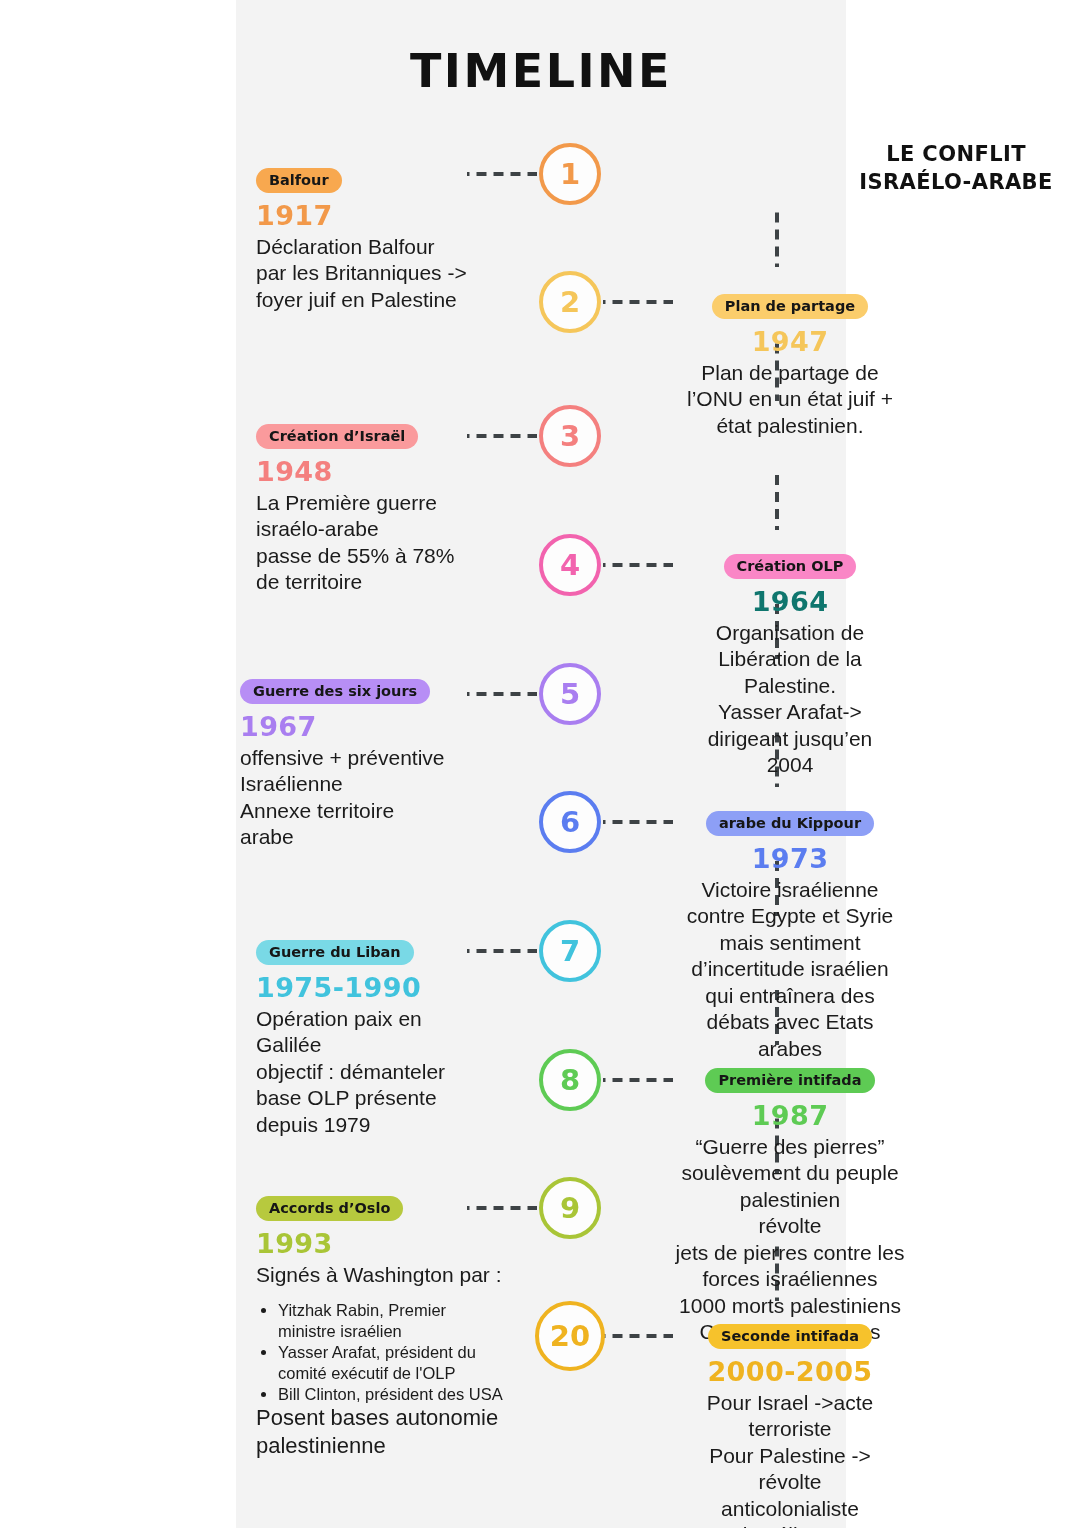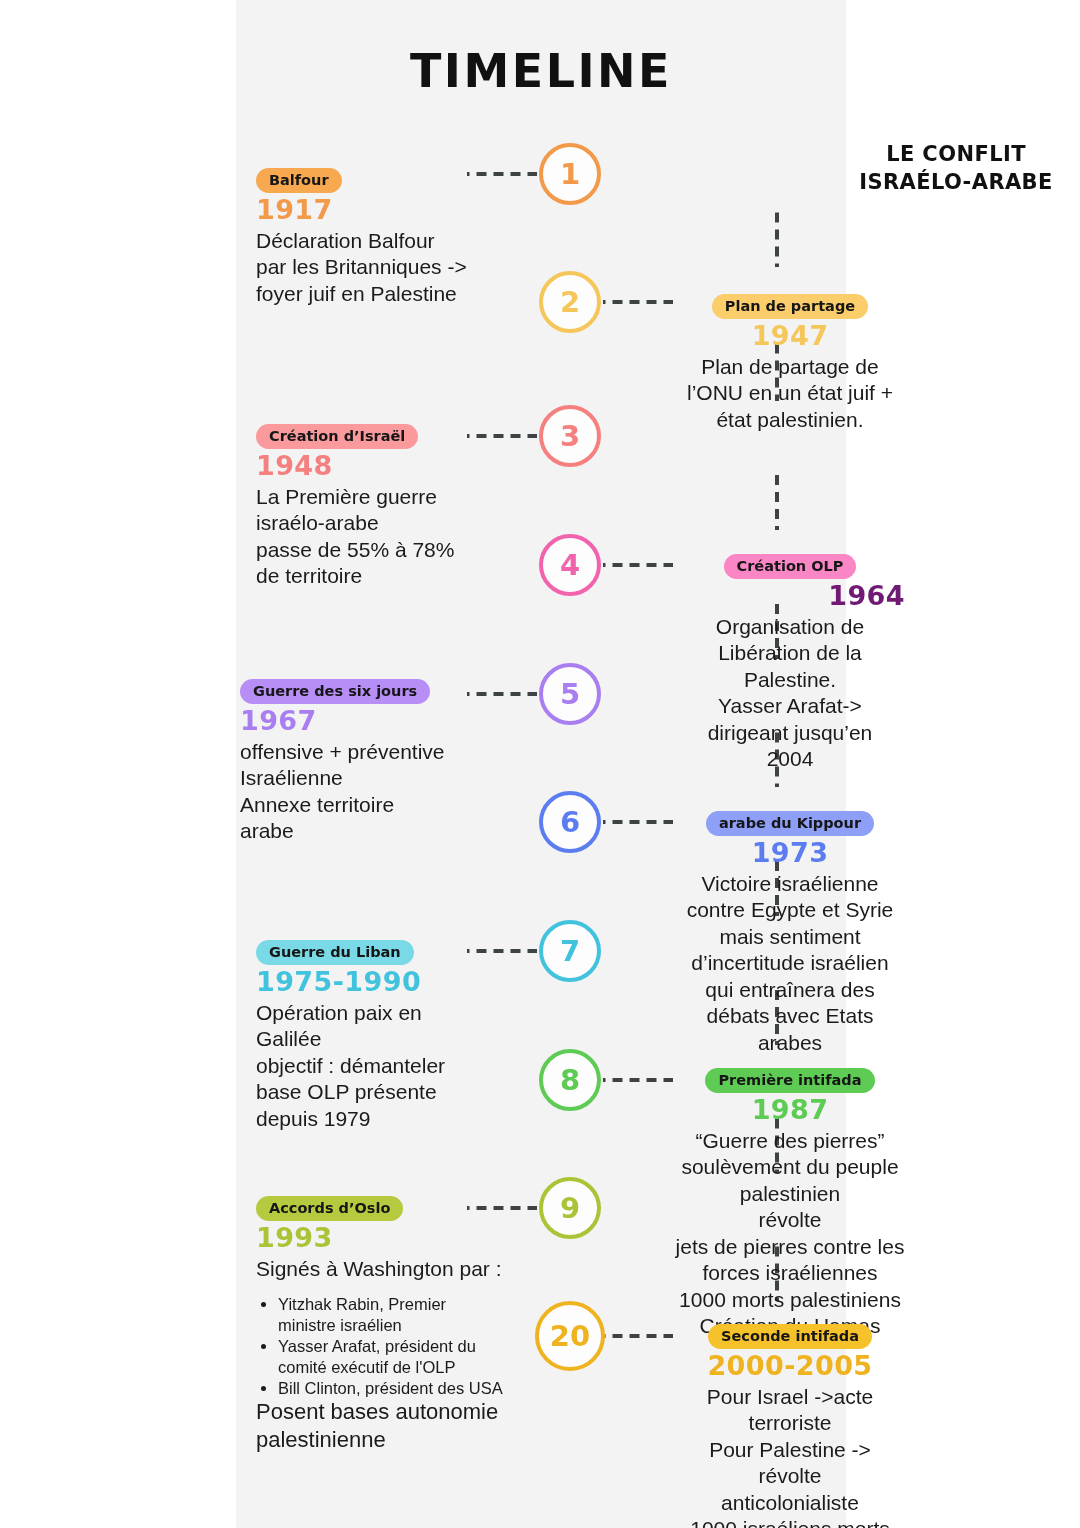--- a/index.html
+++ b/index.html
@@ -102,21 +102,21 @@
     font-weight: 800;
     color: #161616;
     font-family: "DejaVu Sans", sans-serif;
     white-space: nowrap;
   }
   .year {
     font-family: "DejaVu Sans", sans-serif;
     font-size: 27px;
     font-weight: 900;
     letter-spacing: 0.4px;
-    margin-top: 1px;
+    margin-top: 7px;
     margin-bottom: 3px;
   }
   .desc {
     font-size: 21px;
     line-height: 1.26;
     color: #1b1b1b;
     white-space: pre-line;
   }
   .bullets {
     list-style: disc;
@@ -179,21 +179,21 @@
         <div class="entry left" style="left: 20px; width: 250px; top: 168px;"><span class="badge" style="background: rgb(248, 168, 79);">Balfour</span><div class="year" style="color: rgb(242, 153, 74);">1917</div><div class="desc">Déclaration Balfour
 par les Britanniques -&gt;
 foyer juif en Palestine</div></div>
         <div class="entry right" style="left: 439px; width: 230px; top: 294px;"><span class="badge" style="background: rgb(251, 205, 107);">Plan de partage</span><div class="year" style="color: rgb(245, 198, 90);">1947</div><div class="desc">Plan de partage de
 l’ONU en un état juif +
 état palestinien.</div></div>
         <div class="entry left" style="left: 20px; width: 250px; top: 424px;"><span class="badge" style="background: rgb(250, 154, 156);">Création d’Israël</span><div class="year" style="color: rgb(244, 128, 127);">1948</div><div class="desc">La Première guerre
 israélo-arabe
 passe de 55% à 78%
 de territoire</div></div>
-        <div class="entry right" style="left: 439px; width: 230px; top: 554px;"><span class="badge" style="background: rgb(250, 134, 198);">Création OLP</span><div class="year" style="color: #701a75; text-align: right;">1964</div><div class="desc">Organisation de
+        <div class="entry right" style="left: 439px; width: 230px; top: 554px;"><span class="badge" style="background: rgb(250, 134, 198);">Création OLP</span><div class="year" style="color: #0f766e;">1964</div><div class="desc">Organisation de
 Libération de la
 Palestine.
 Yasser Arafat-&gt;
 dirigeant jusqu’en
 2004</div></div>
         <div class="entry left" style="left: 4px; width: 250px; top: 679px;"><span class="badge" style="background: rgb(183, 142, 245);">Guerre des six jours</span><div class="year" style="color: rgb(169, 126, 240);">1967</div><div class="desc">offensive + préventive
 Israélienne
 Annexe territoire
 arabe</div></div>
         <div class="entry right" style="left: 439px; width: 230px; top: 811px;"><span class="badge" style="background: rgb(141, 159, 246);">arabe du Kippour</span><div class="year" style="color: rgb(91, 125, 240);">1973</div><div class="desc">Victoire israélienne

